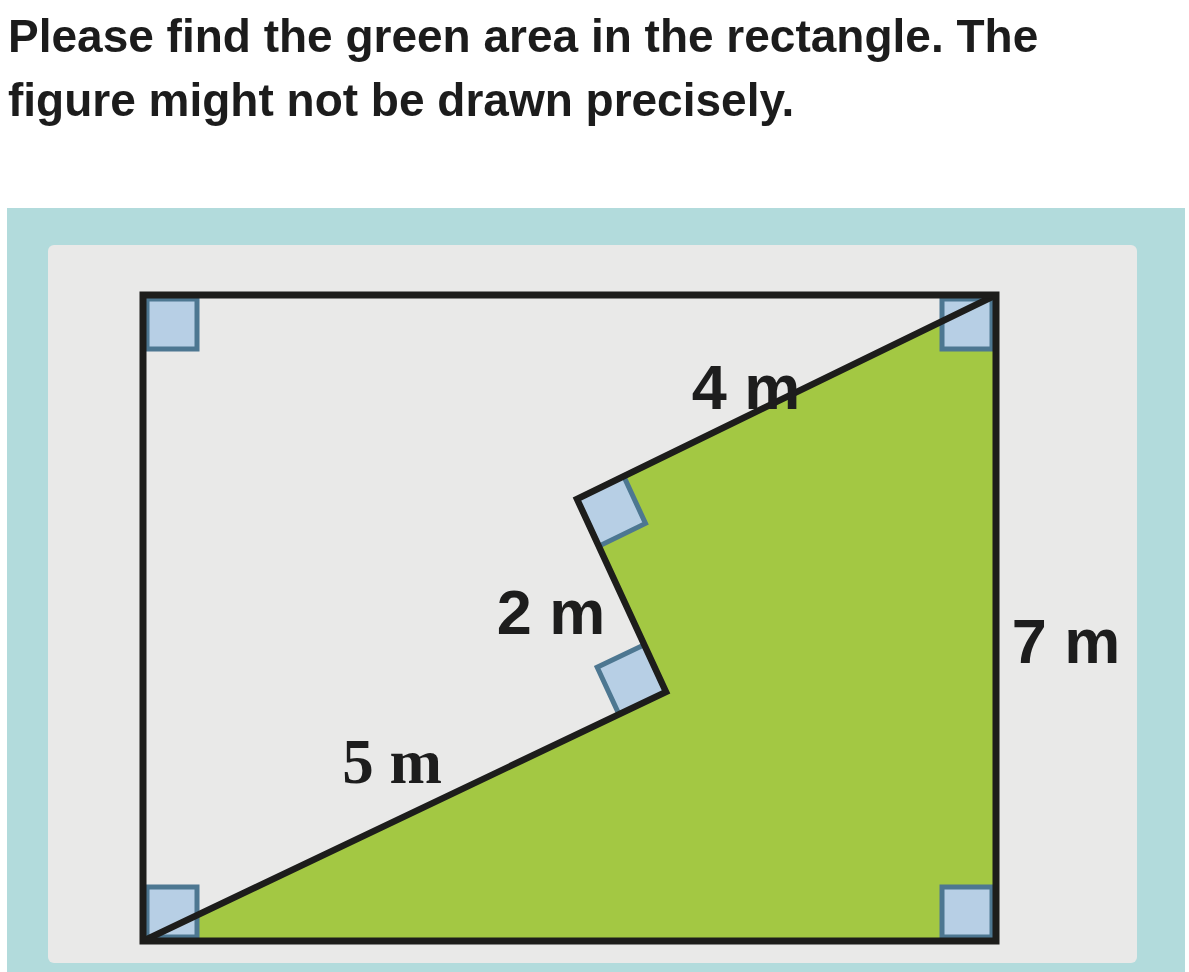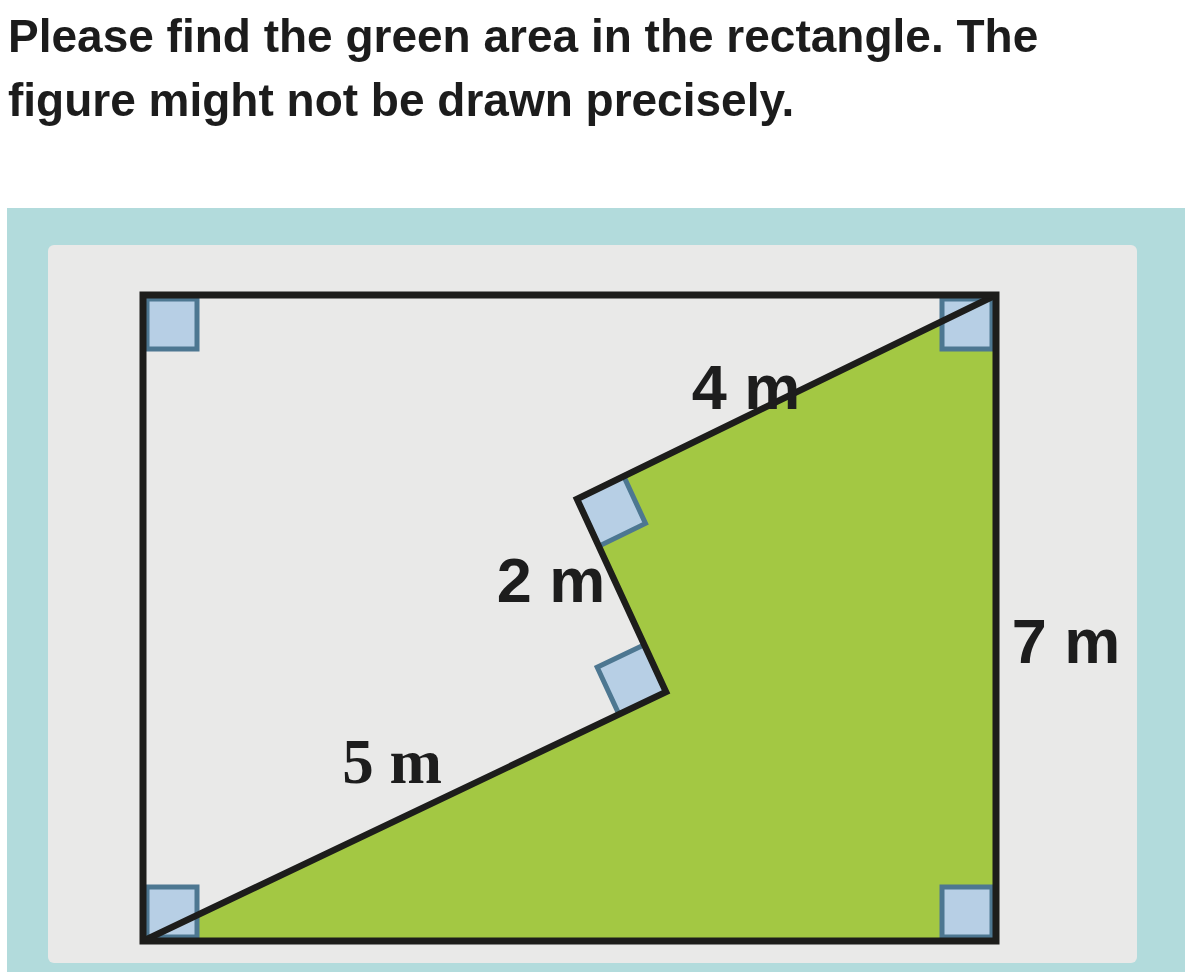--- a/index.html
+++ b/index.html
@@ -24,21 +24,21 @@
   }
   .figure-svg {
     position: absolute; left: 0; top: 0; width: 1189px; height: 972px;
   }
   .side-label {
     position: absolute; transform: translate(-50%, -50%);
     font-size: 63px; font-weight: 700; color: var(--label-text, #1d1d1d);
     white-space: nowrap;
   }
   .label-4m { left: 736px; top: 387px; margin-left: 10px; }
-  .label-2m { left: 551px; top: 580px; }
+  .label-2m { left: 551px; top: 612px; }
   .label-5m { left: 392px; top: 762px; font-family: Liberation Serif, serif; }
   .label-7m { left: 1066px; top: 641px; }
 </style>
 </head>
 <body>
 
 <div class="heading">
   <div class="line">Please find the green area in the rectangle. The</div>
   <div class="line">figure might not be drawn precisely.</div>
 </div>

